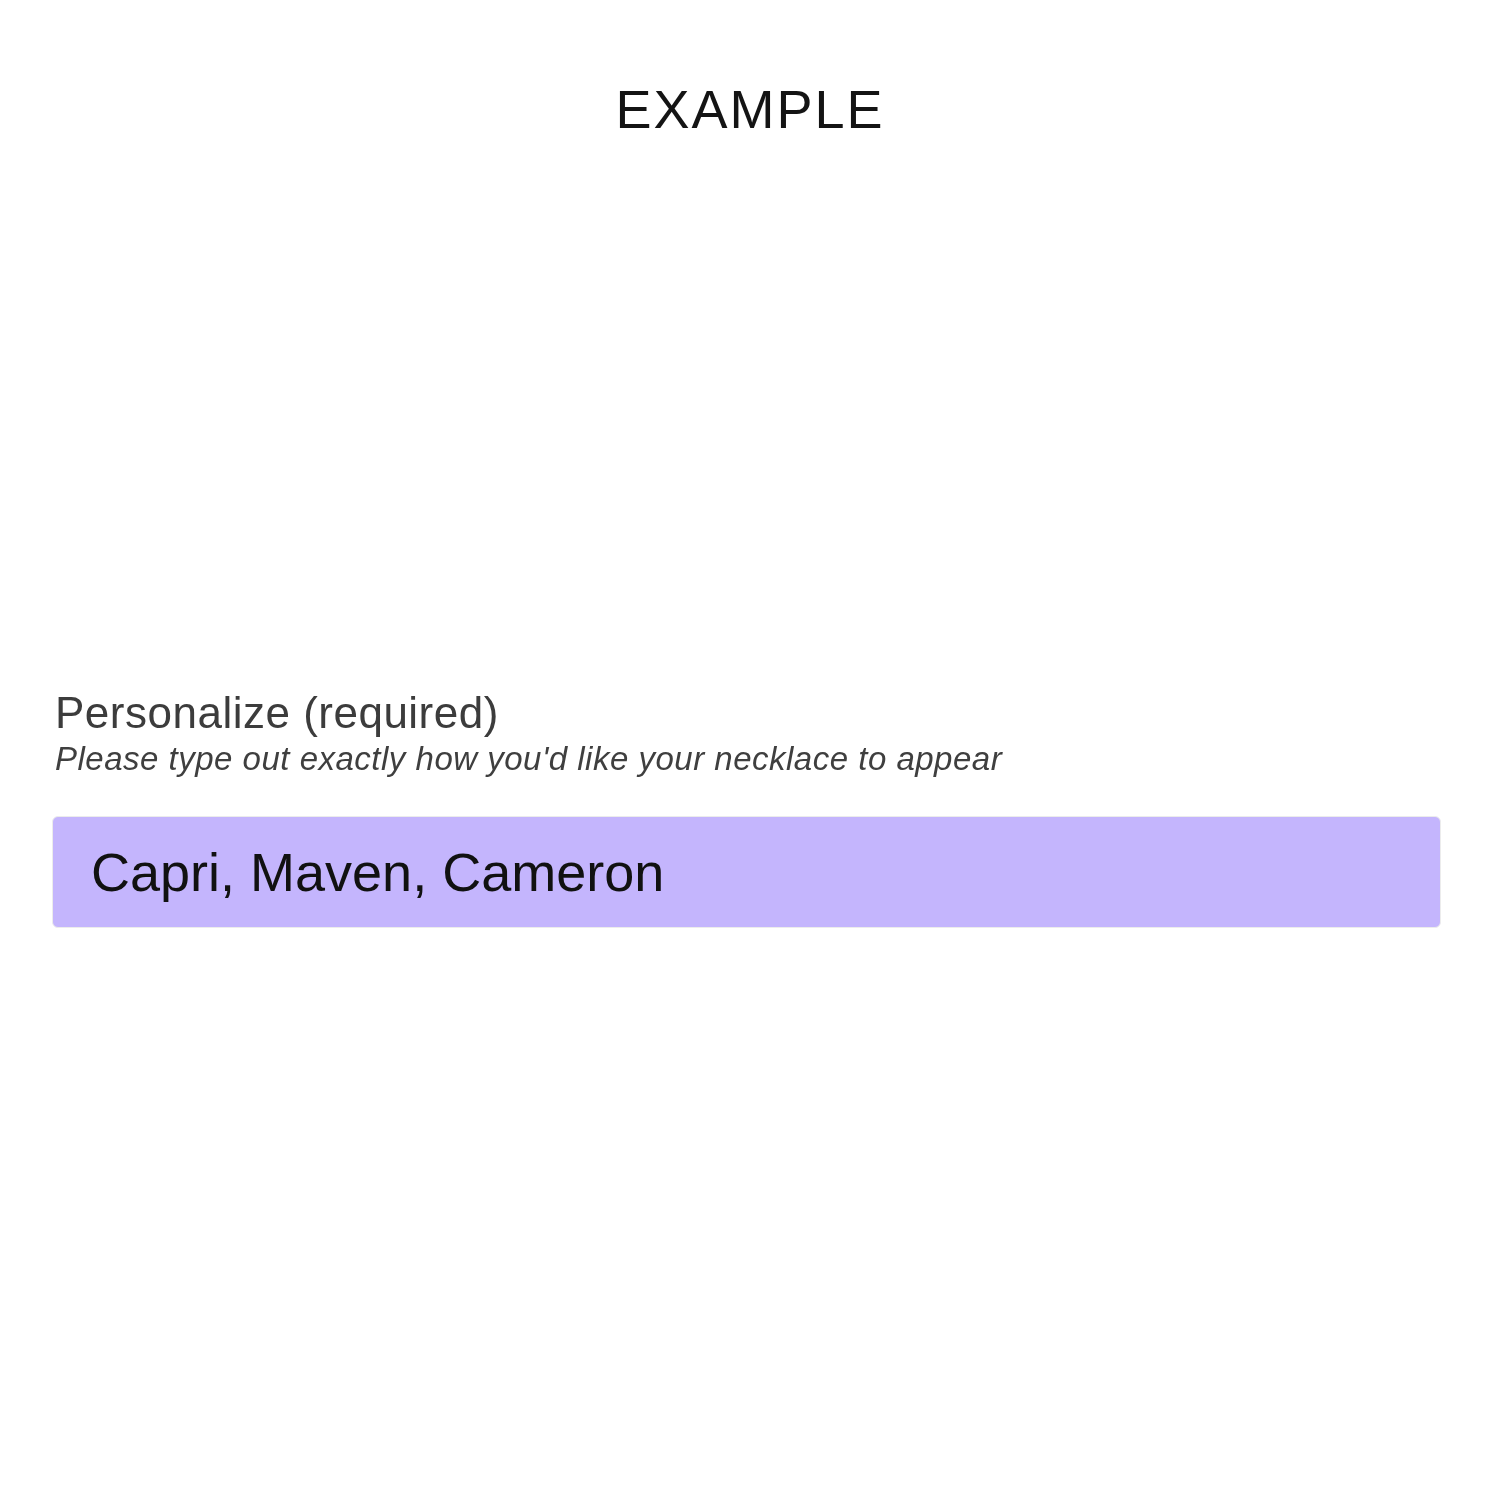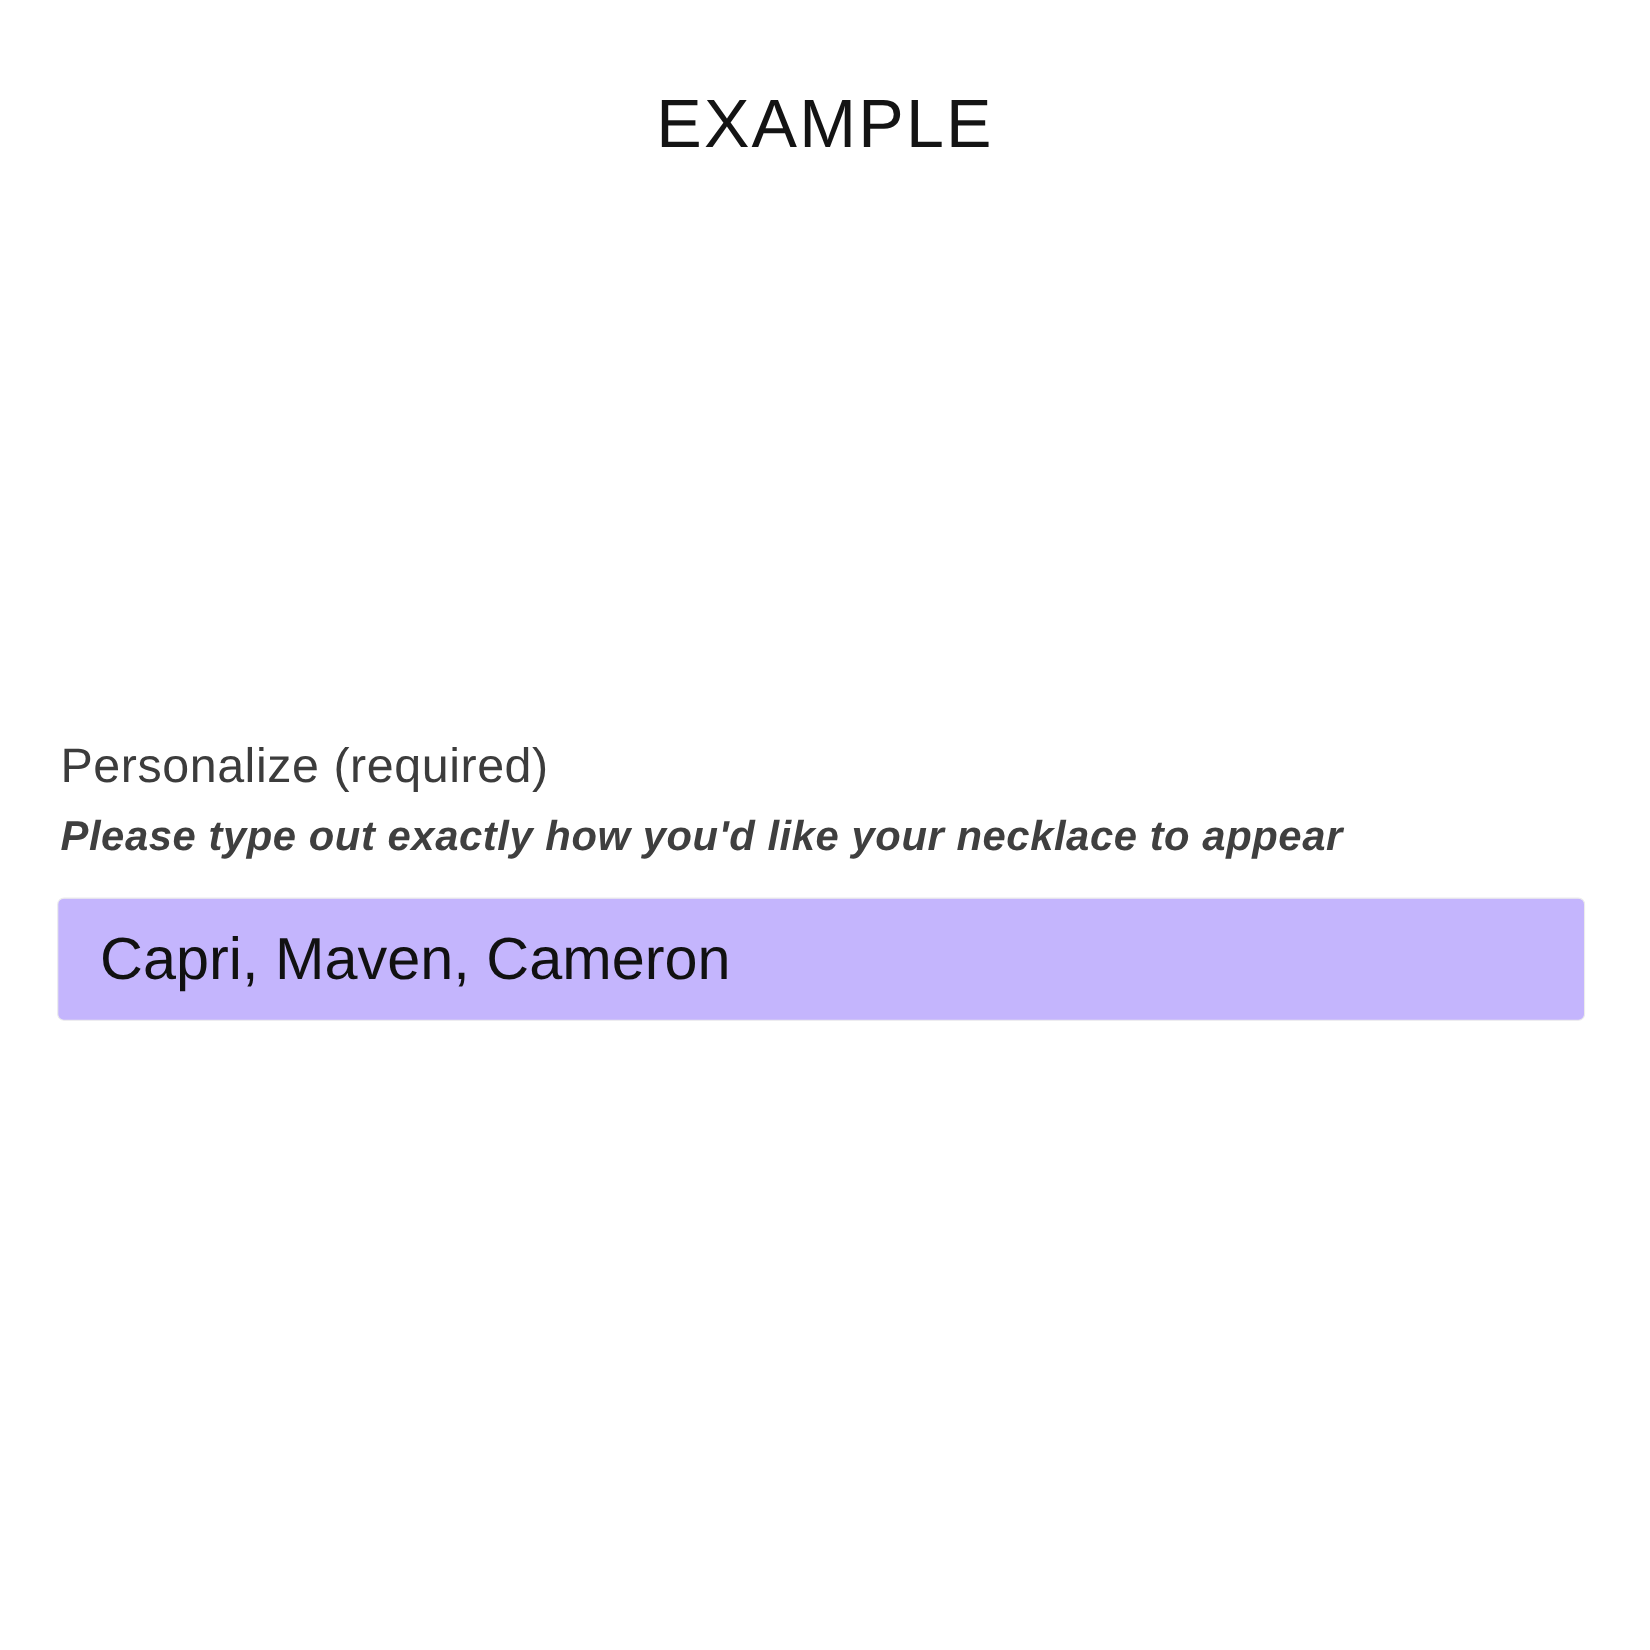--- a/index.html
+++ b/index.html
@@ -14,42 +14,42 @@
     background: #ffffff;
     overflow: hidden;
     font-family: "Liberation Sans", sans-serif;
   }
   .title {
     position: absolute;
     top: 78px;
     left: 0;
     width: 100%;
     text-align: center;
-    font-size: 62px;
+    font-size: 54px;
     font-weight: 300;
     letter-spacing: 2px;
     color: #141414;
     font-family: "Liberation Sans", sans-serif;
   }
   .field-label {
     position: absolute;
     left: 55px;
-    top: 672px;
+    top: 688px;
     font-size: 44px;
     font-weight: 400;
     color: #3c3c3c;
     letter-spacing: 0.5px;
   }
   .field-helper {
     position: absolute;
     left: 55px;
     top: 740px;
-    font-size: 38px;
+    font-size: 33px;
     font-style: italic;
-    font-weight: 700;
+    font-weight: 400;
     color: #3f3f3f;
     letter-spacing: 0.5px;
   }
   .personalize-input {
     position: absolute;
     left: 52px;
     top: 816px;
     width: 1389px;
     height: 112px;
     box-sizing: border-box;

